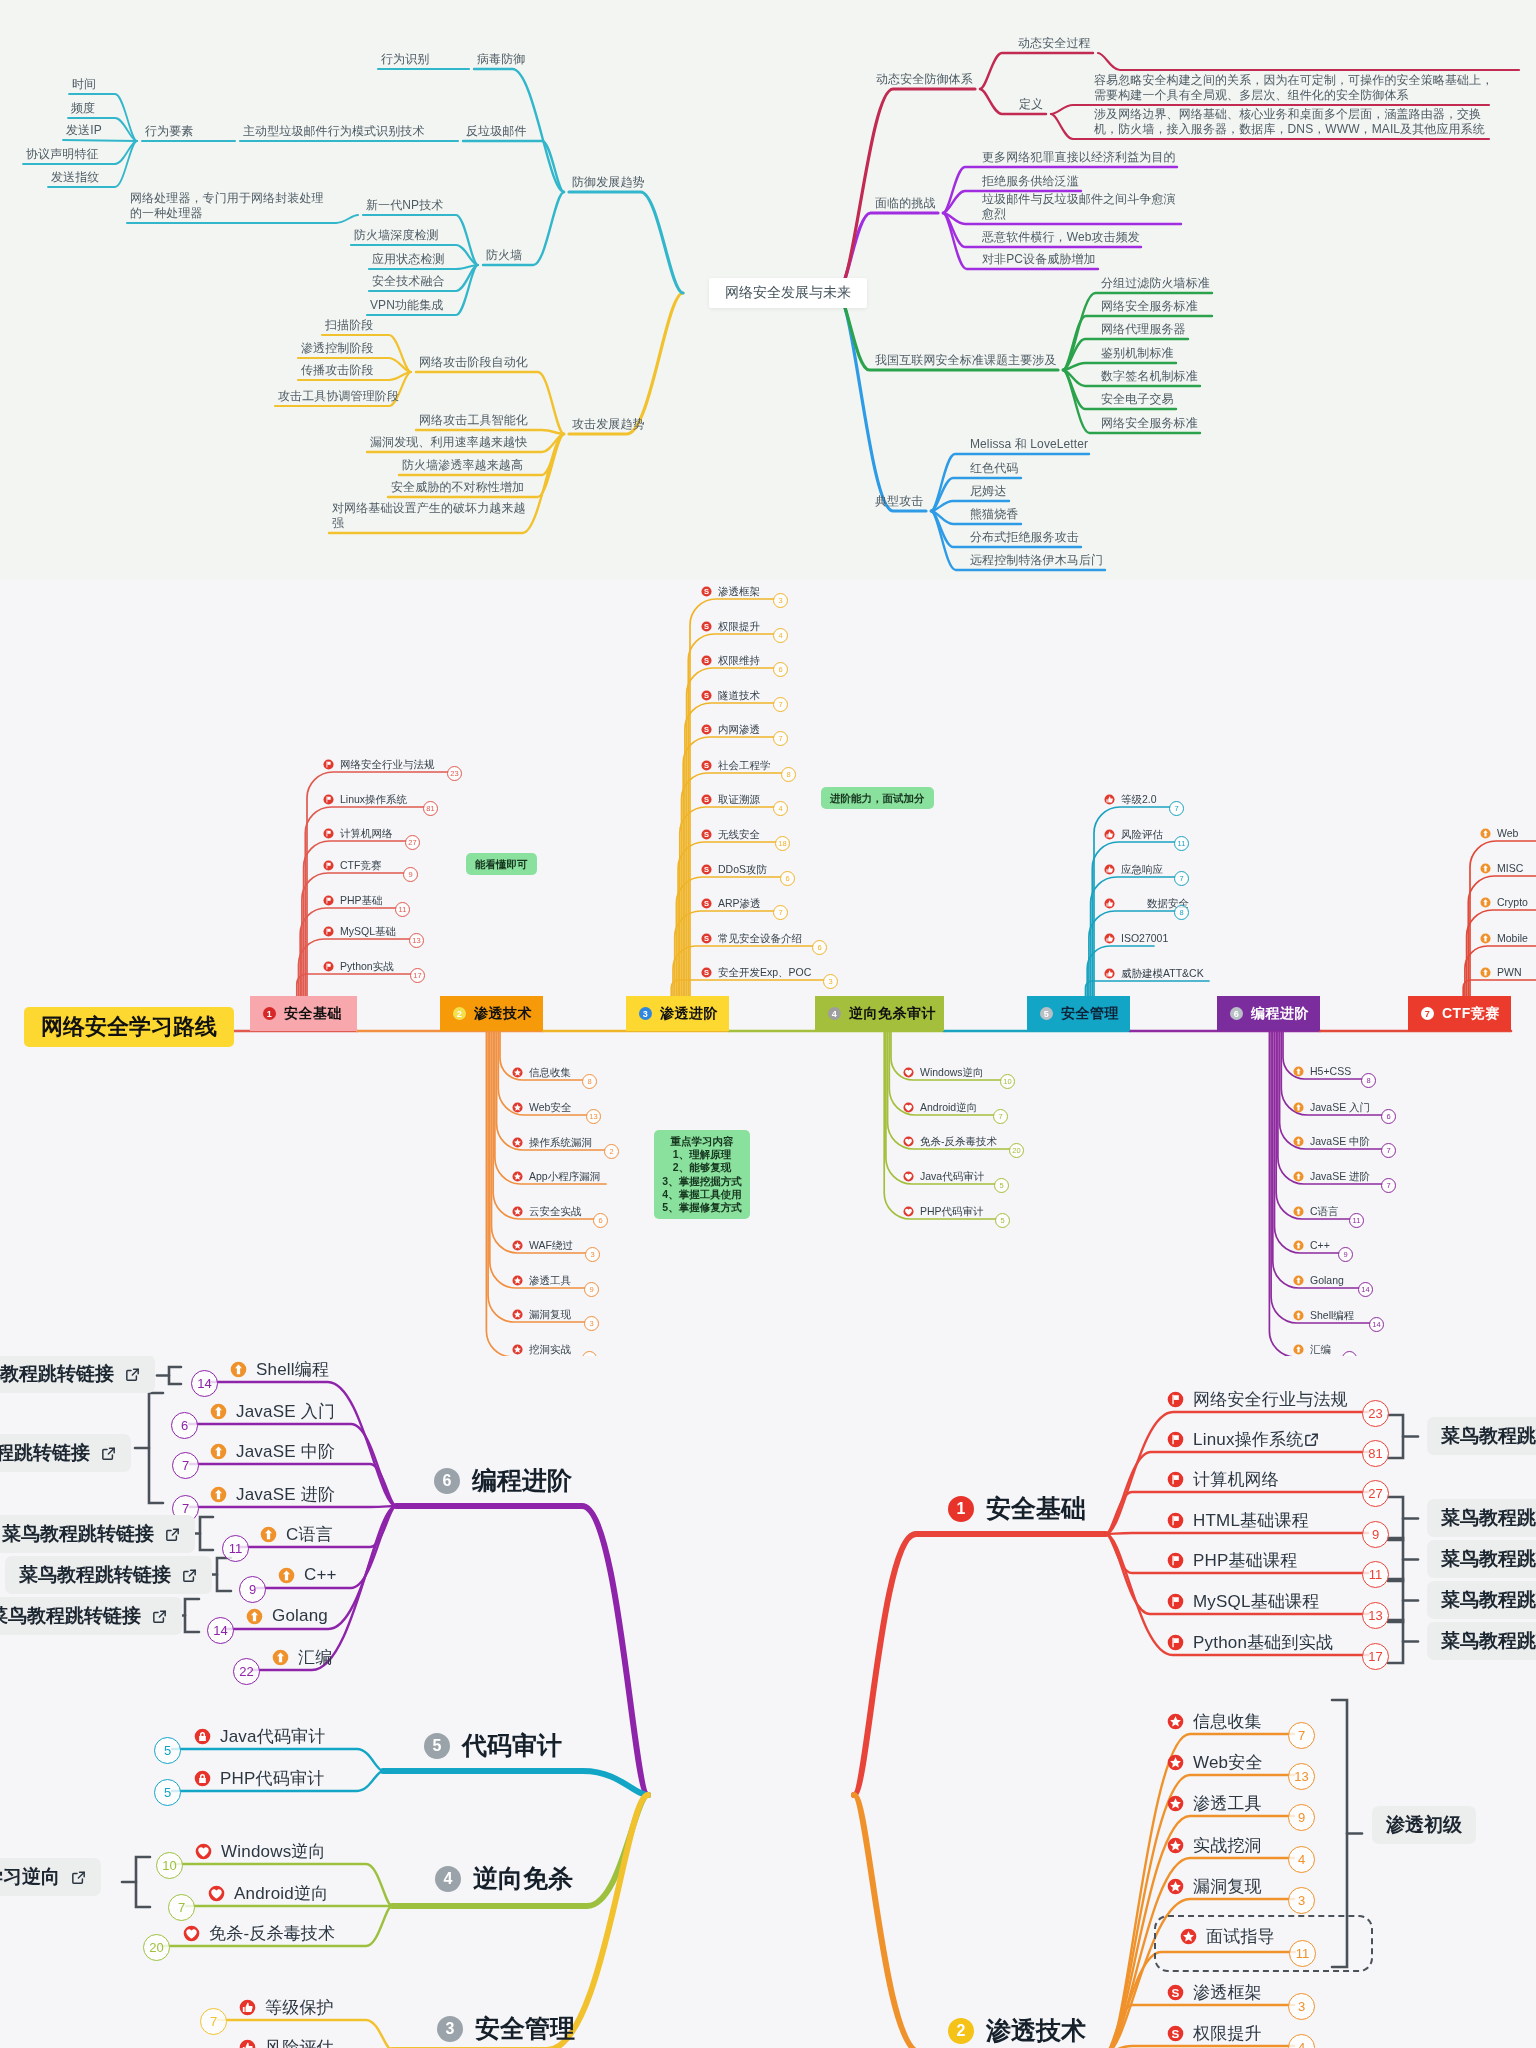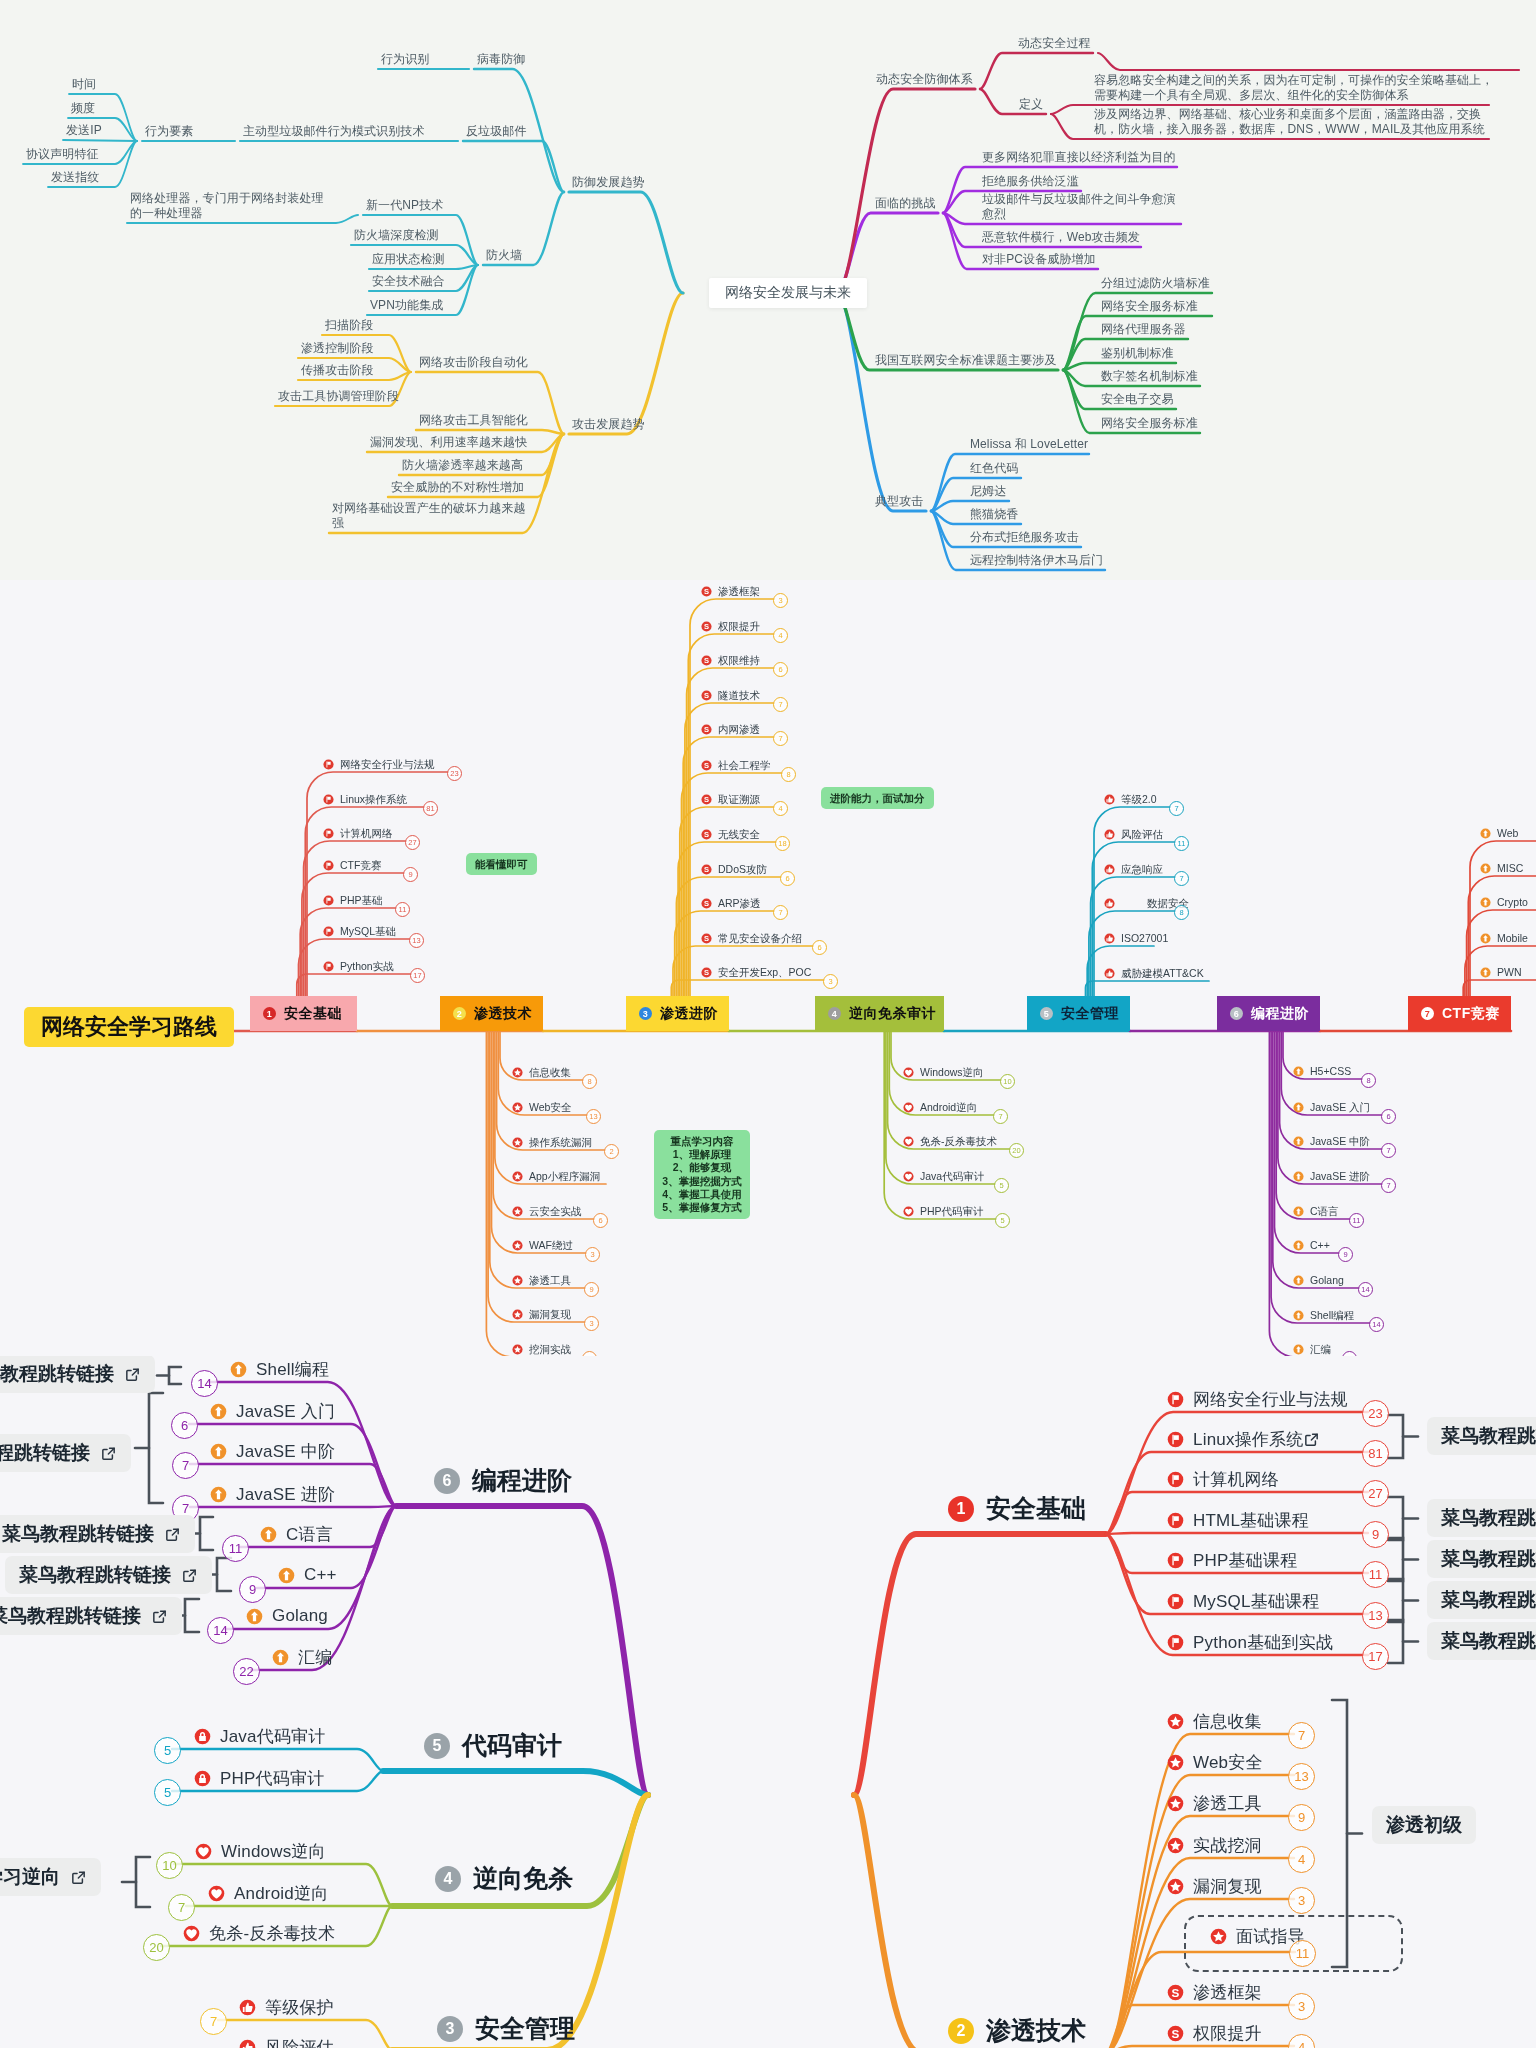--- a/index.html
+++ b/index.html
@@ -1266,21 +1266,21 @@
     <div class="m3item" style="left: 1167px; top: 517px;">
       <span class="ico" style="width:17px;height:17px;min-width:17px;margin-right:9px;">
         <svg width="100%" height="100%" viewBox="0 0 24 24">
           <circle cx="12" cy="12" r="11" fill="#e8332a"></circle>
           <path d="M12 4.6l2.26 4.94 5.37.6-4.0 3.64 1.1 5.3L12 16.4l-4.73 2.68 1.1-5.3-4.0-3.64 5.37-.6z" fill="#fff"></path>
         </svg>
       </span>
       <span>漏洞复现</span>
     </div>
     <div class="m3cnt" style="left: 1288px; top: 531px; border-color: rgb(240, 146, 43); color: rgb(240, 146, 43);">3</div>
-    <div class="m3item dashed" style="left: 1209px; top: 570px;">
+    <div class="m3item dashed" style="left: 1179px; top: 570px;">
       <span class="ico" style="width:17px;height:17px;min-width:17px;margin-right:9px;">
         <svg width="100%" height="100%" viewBox="0 0 24 24">
           <circle cx="12" cy="12" r="11" fill="#e8332a"></circle>
           <path d="M12 4.6l2.26 4.94 5.37.6-4.0 3.64 1.1 5.3L12 16.4l-4.73 2.68 1.1-5.3-4.0-3.64 5.37-.6z" fill="#fff"></path>
         </svg>
       </span>
       <span>面试指导</span>
     </div>
     <div class="m3cnt" style="left: 1289px; top: 584px; border-color: rgb(240, 146, 43); color: rgb(240, 146, 43);">11</div>
     <div class="m3item" style="left: 1167px; top: 623px;">

